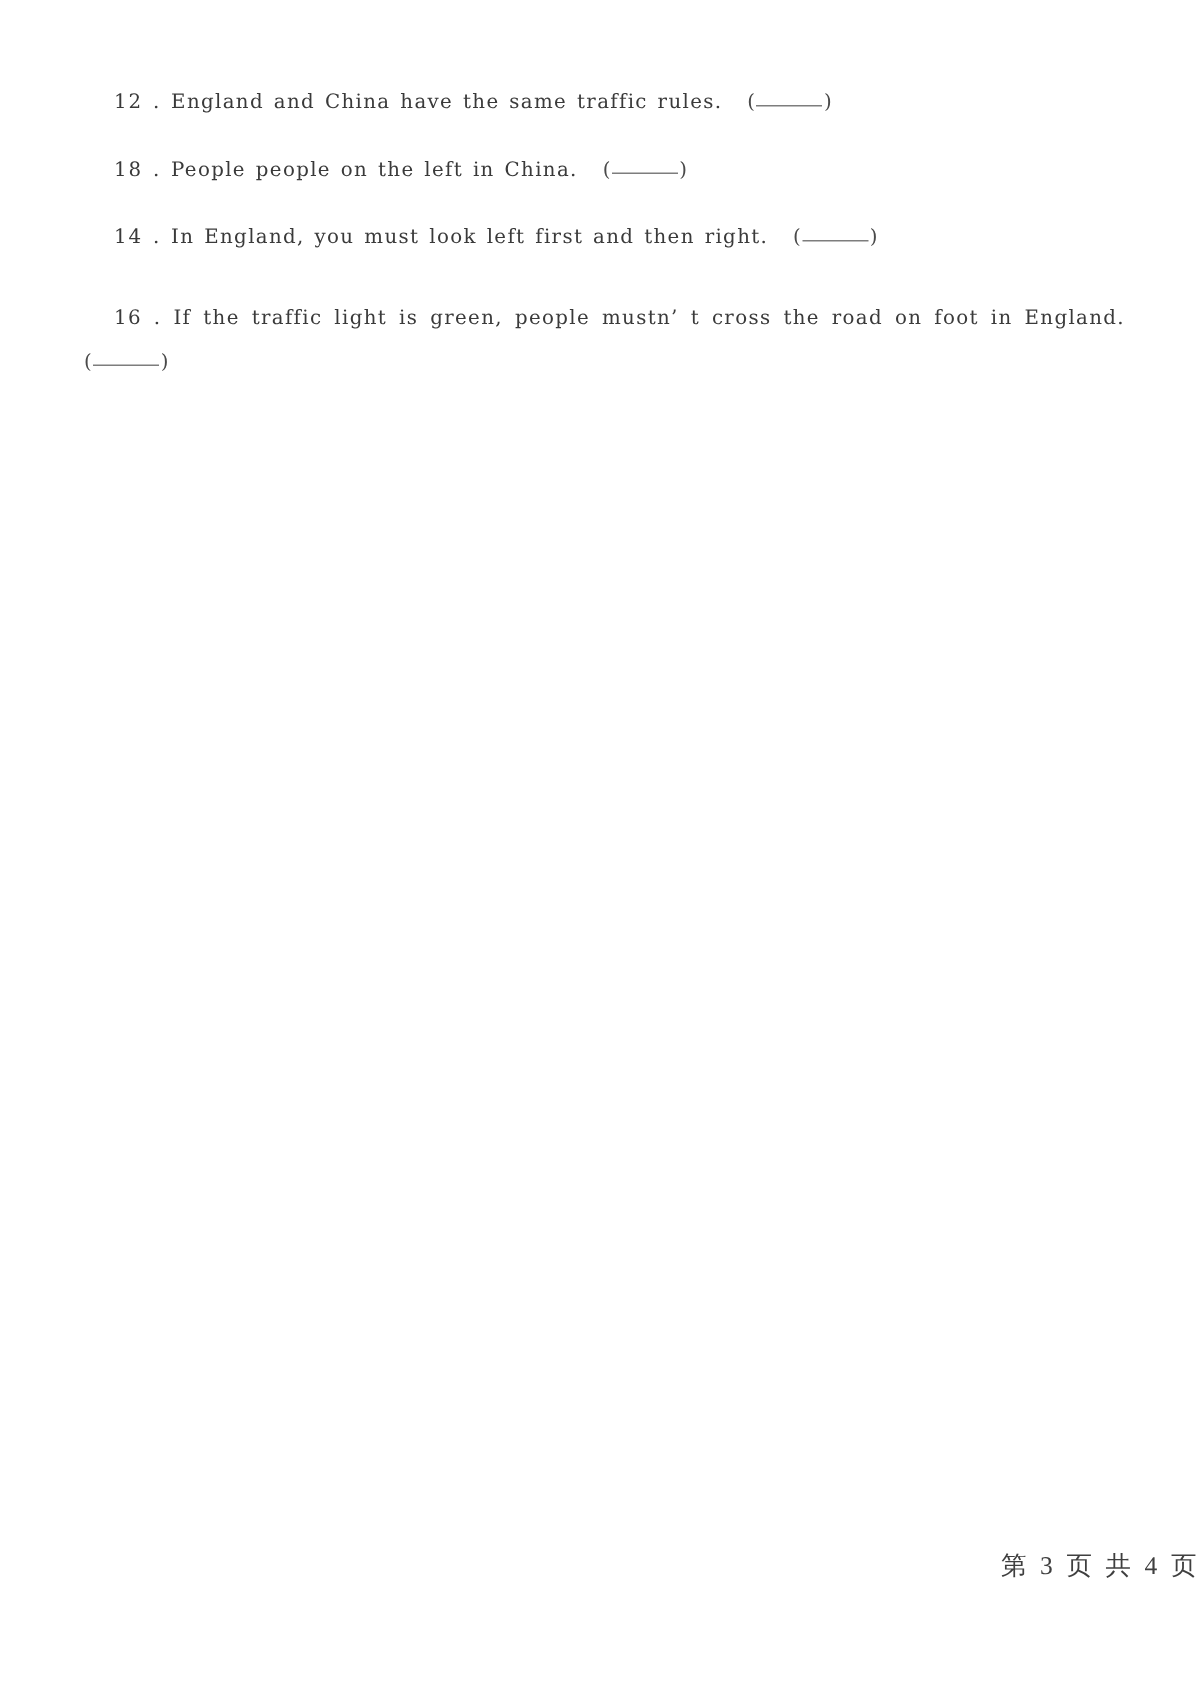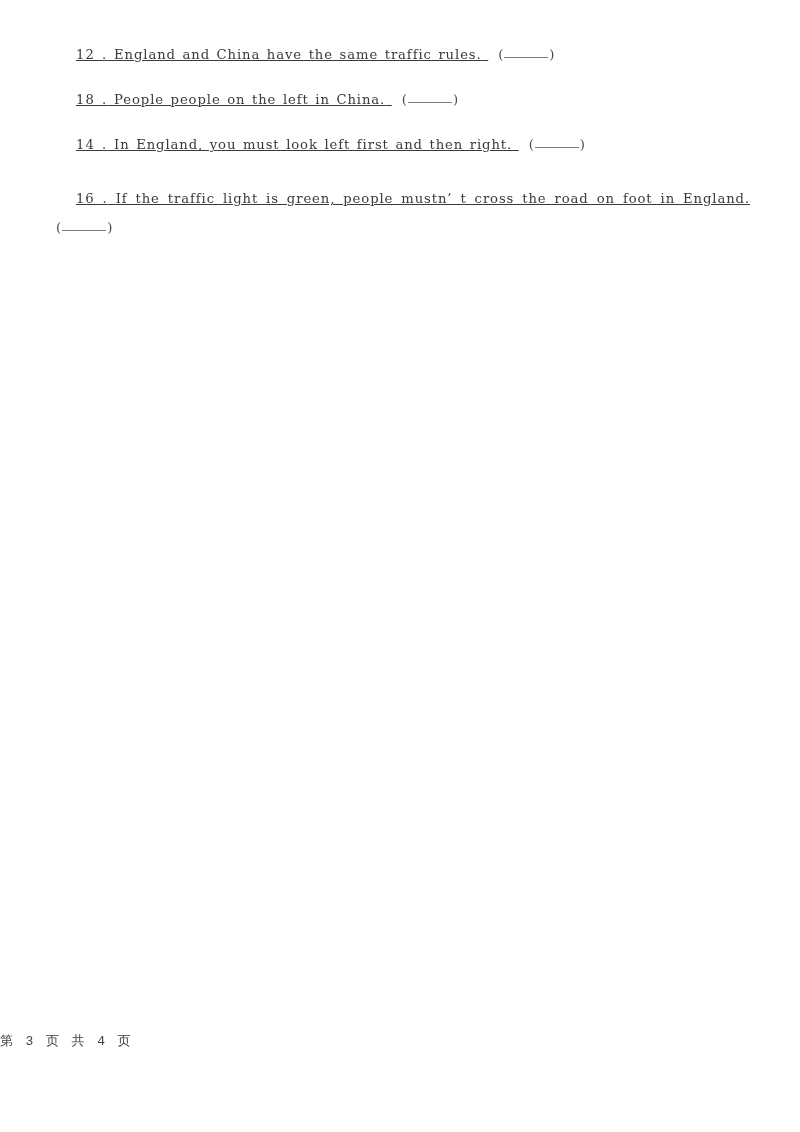--- a/index.html
+++ b/index.html
@@ -17,23 +17,22 @@
     overflow: hidden;
     font-family: "DejaVu Serif", "Liberation Serif", serif;
     color: #3a3a3a;
     -webkit-font-smoothing: antialiased;
   }
 
   
   .questions {
     position: absolute;
     left: 56px;
-    top: 48px;
+    top: 62px;
     width: 694px;
-    text-decoration: underline;
   }
 
   .q-item {
     font-size: 13.2px;
     line-height: 1.0;
     color: #3a3a3a;
     margin-bottom: 32px;
     letter-spacing: 0.9px;
     word-spacing: 1.5px;
     white-space: nowrap;
@@ -91,25 +90,25 @@
     display: inline-block;
     width: 10px;
   }
 
   
   .footer {
     position: absolute;
     left: 0;
     right: 0;
     top: 1032px;
-    text-align: left;
-    font-size: 13px;
+    text-align: right;
+    font-size: 17px;
     color: #3f3f3f;
     letter-spacing: 2.4px;
-    font-family: Liberation Mono, monospace;
+    font-family: Liberation Serif, serif;
   }
 </style>
 </head>
 <body>
 
 <div class="page">
 
   <div class="questions">
 
     <div class="q-item">

